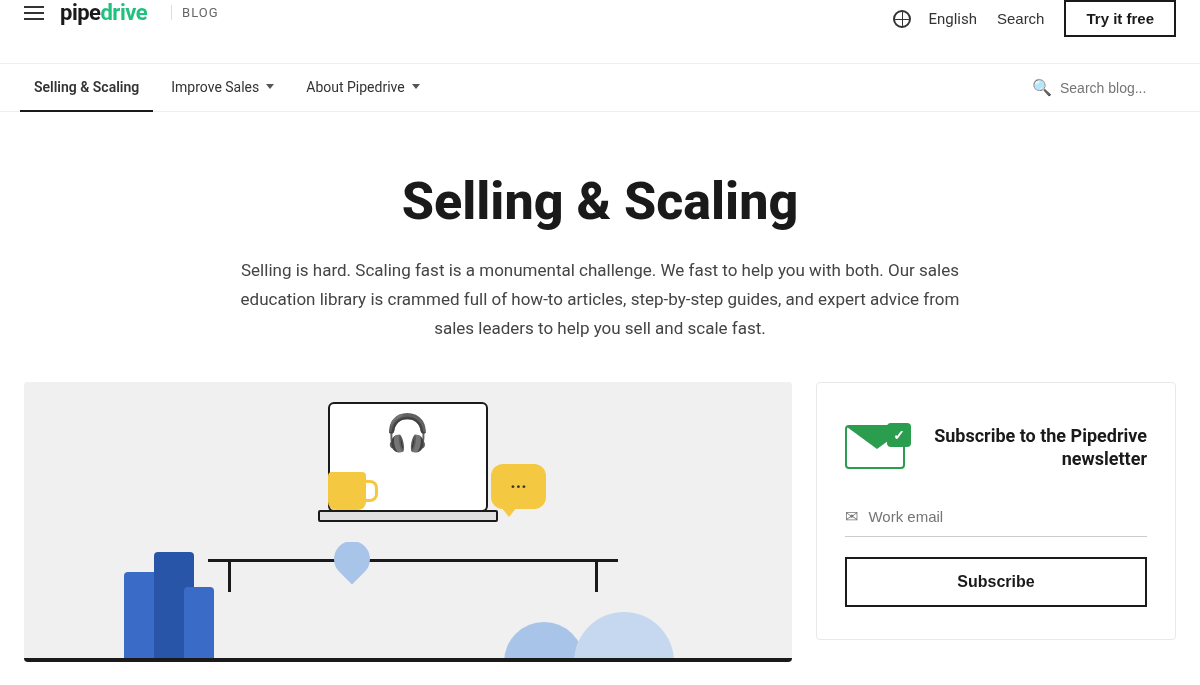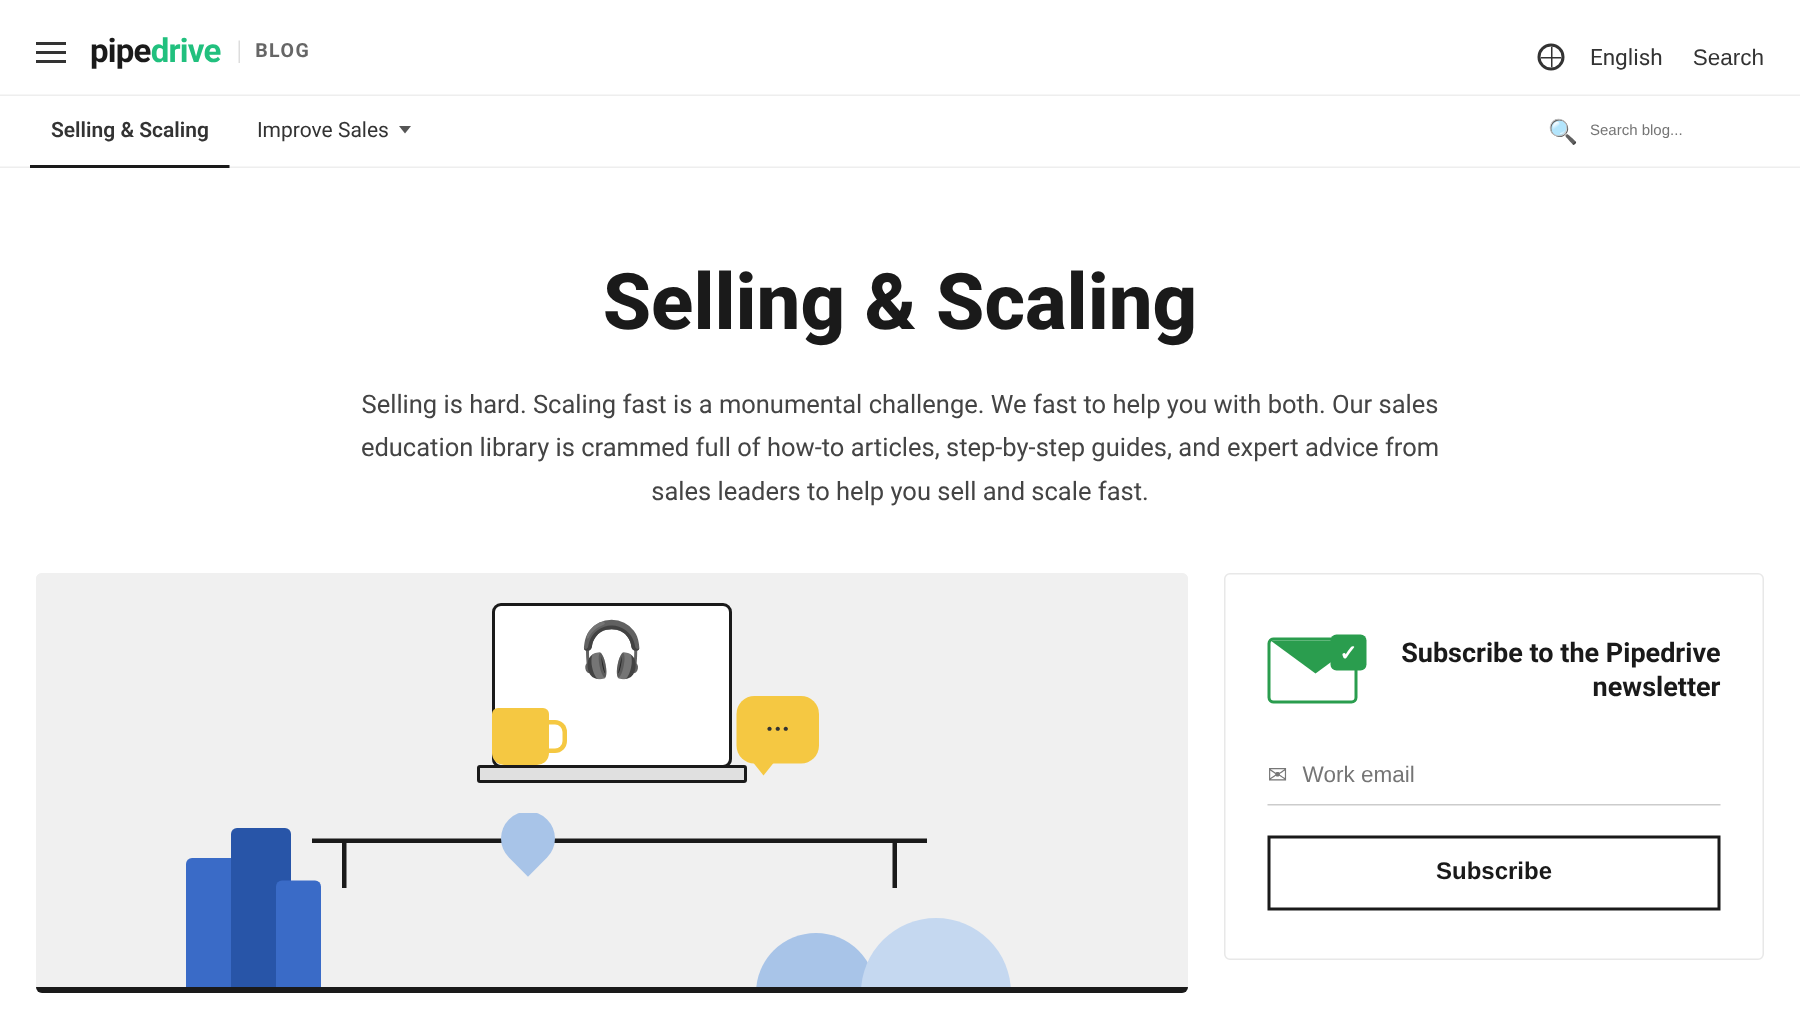--- a/index.html
+++ b/index.html
@@ -1,47 +1,47 @@
 <!DOCTYPE html>
 <html><head>
   <meta charset="utf-8">
   <style>
     * { margin: 0; padding: 0; box-sizing: border-box; }
     body { font-family: -apple-system, BlinkMacSystemFont, 'Segoe UI', Roboto, Helvetica, Arial, sans-serif; background: #fff; color: #333; }
 
     
     .header {
       display: flex;
-      align-items: flex-end;
+      align-items: flex-start;
       justify-content: space-between;
-      padding: 16px 24px;
+      padding: 0 24px;
       height: 64px;
       border-bottom: 1px solid #eee;
       background: #fff;
     }
     .header-left { display: flex; align-items: center; gap: 16px; }
     .hamburger-icon { display: flex; flex-direction: column; gap: 4px; cursor: pointer; }
     .hamburger-icon span { display: block; width: 20px; height: 2px; background: #333; }
     .logo-container { display: flex; align-items: center; gap: 8px; }
     .logo-text {
       font-size: 22px;
       font-weight: 700;
       color: #1a1a1a;
       letter-spacing: -0.5px;
     }
     .logo-text em { font-style: normal; color: #21c07e; }
     .blog-label {
       font-size: 13px;
-      font-weight: 700;
+      font-weight: 400;
       color: #666;
       letter-spacing: 1px;
       text-transform: uppercase;
       border-left: 1px solid #ddd;
       padding-left: 10px;
-      margin-left: 4px;
+      margin-left: 16px;
     }
     .header-right { display: flex; align-items: center; gap: 20px; }
     .lang-selector { display: flex; align-items: center; gap: 17px; cursor: pointer; font-size: 15px; color: #333; }
     .globe-icon { width: 18px; height: 18px; border: 2px solid #333; border-radius: 50%; display: flex; align-items: center; justify-content: center; position: relative; overflow: hidden; }
     .globe-icon::before { content: ''; position: absolute; width: 100%; height: 1px; background: #333; top: 50%; }
     .globe-icon::after { content: ''; position: absolute; height: 100%; width: 1px; background: #333; left: 50%; }
     .login-btn { font-size: 15px; color: #333; cursor: pointer; background: none; border: none; }
     .try-free-btn {
       font-size: 15px;
       font-weight: 600;
@@ -76,21 +76,21 @@
       transition: border-color 0.2s;
       white-space: nowrap;
     }
     .nav-item.active { border-bottom: 2px solid #1a1a1a; font-weight: 600; }
     .chevron-down { display: inline-block; width: 0; height: 0; border-left: 4px solid transparent; border-right: 4px solid transparent; border-top: 5px solid #555; margin-left: 2px; }
     .nav-search { display: flex; align-items: center; gap: 8px; margin-left: auto; }
     .search-icon-nav { font-size: 16px; color: #555; }
     .search-input-nav {
       border: none;
       outline: none;
-      font-size: 10px;
+      font-size: 14px;
       color: #555;
       background: transparent;
       width: 120px;
     }
 
     
     .hero {
       text-align: center;
       padding: 60px 20px 40px;
       max-width: 900px;
@@ -310,30 +310,35 @@
       </span>
       <span class="blog-label">BLOG</span>
     </div>
   </div>
   <div class="header-right">
     <div class="lang-selector">
       <div class="globe-icon"></div>
       <span>English</span>
     </div>
     <button class="login-btn">Search</button>
+    <button class="try-free-btn">Try it free</button>
   </div>
 </header>
 
 <nav class="nav">
   <div class="nav-items">
     <div class="nav-item active">
       <span>Selling &amp; Scaling</span>
     </div>
     <div class="nav-item">
       <span>Improve Sales</span>
+      <span class="chevron-down"></span>
+    </div>
+    <div class="nav-item">
+      <span>About Pipedrive</span>
       <span class="chevron-down"></span>
     </div>
   </div>
   <div class="nav-search">
     <span class="search-icon-nav">🔍</span>
     <input class="search-input-nav" type="text" placeholder="Search blog..." style="">
   </div>
 </nav>
 
 <section class="hero">

